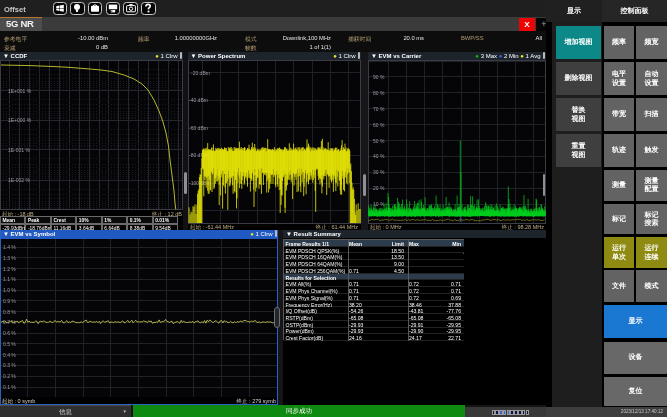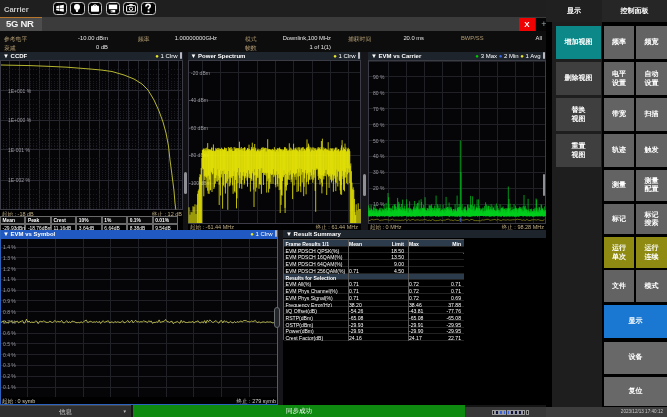--- a/index.html
+++ b/index.html
@@ -5,21 +5,21 @@
  font-family:"Liberation Sans",sans-serif;-webkit-font-smoothing:antialiased}
 body{will-change:transform}
 .a{position:absolute}
 .lbl{color:#b49d74}
 .val{color:#e6e6e6}
 .hdr{background:#1e242c;color:#fff;font-size:6px;font-weight:bold;line-height:8px;height:8px}
 .btn{position:absolute;color:#fff;font-size:7px;display:flex;align-items:center;
  justify-content:center;text-align:center;line-height:8.5px;font-weight:bold}
 </style></head><body>
 <div class="a" style="left:0;top:0;width:552px;height:17px;background:#1f1f1f"></div>
-<div class="a" style="left:4px;top:4.5px;color:#c9c9c9;font-size:7.5px;font-weight:bold">Carrier</div>
+<div class="a" style="left:4px;top:4.5px;color:#c9c9c9;font-size:7.5px;font-weight:bold">Offset</div>
 <div class="a" style="left:52.5px;top:2px;width:14.5px;height:13px;border:1.3px solid #c9c9c9;border-radius:3.5px;background:#050505;color:#fff">
     <svg width="12" height="10.5" viewBox="0 0 12 10.5" style="display:block;margin:0 auto">
       <g fill="#fff">
         <path d="M2.2 3.2 5.3 2.5V5H2.2zM5.8 2.4 9.8 1.7V5H5.8zM2.2 5.5H5.3V8L2.2 7.3zM5.8 5.5H9.8V8.8L5.8 8.1z"></path>
       </g>
     </svg>
   </div>
 <div class="a" style="left:70.2px;top:2px;width:14.5px;height:13px;border:1.3px solid #c9c9c9;border-radius:3.5px;background:#050505;color:#fff">
     <svg width="12" height="10.5" viewBox="0 0 12 10.5" style="display:block;margin:0 auto">
       <circle cx="6" cy="4" r="3" fill="#fff"></circle>

